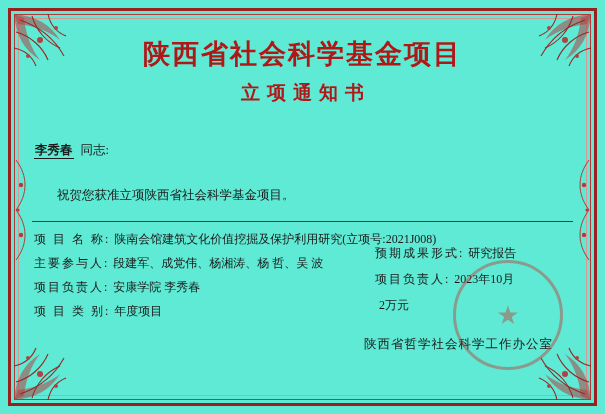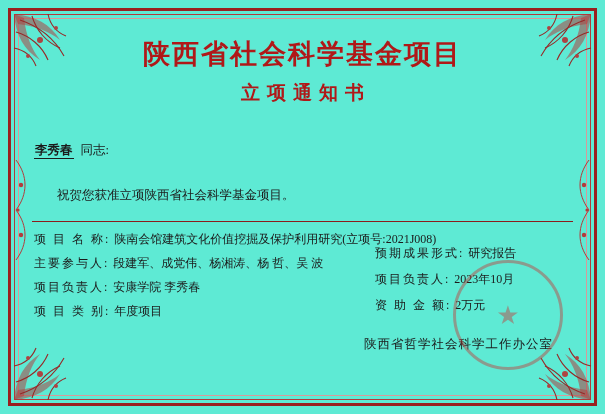--- a/index.html
+++ b/index.html
@@ -289,21 +289,20 @@
       <div class="right-col">
         <div class="field-row">
           <span class="f-label">预期成果形式:</span>
           <span class="f-value">研究报告</span>
         </div>
         <div class="field-row">
           <span class="f-label">项目负责人:</span>
           <span class="f-value">2023年10月</span>
         </div>
         <div class="field-row">
-          <span class="f-label">资 助 金 额:</span>
           <span class="f-value">2万元</span>
         </div>
       </div>
     </div>
 
     <div class="sign">陕西省哲学社会科学工作办公室</div>
 
   </div>
 
   <div class="seal">

